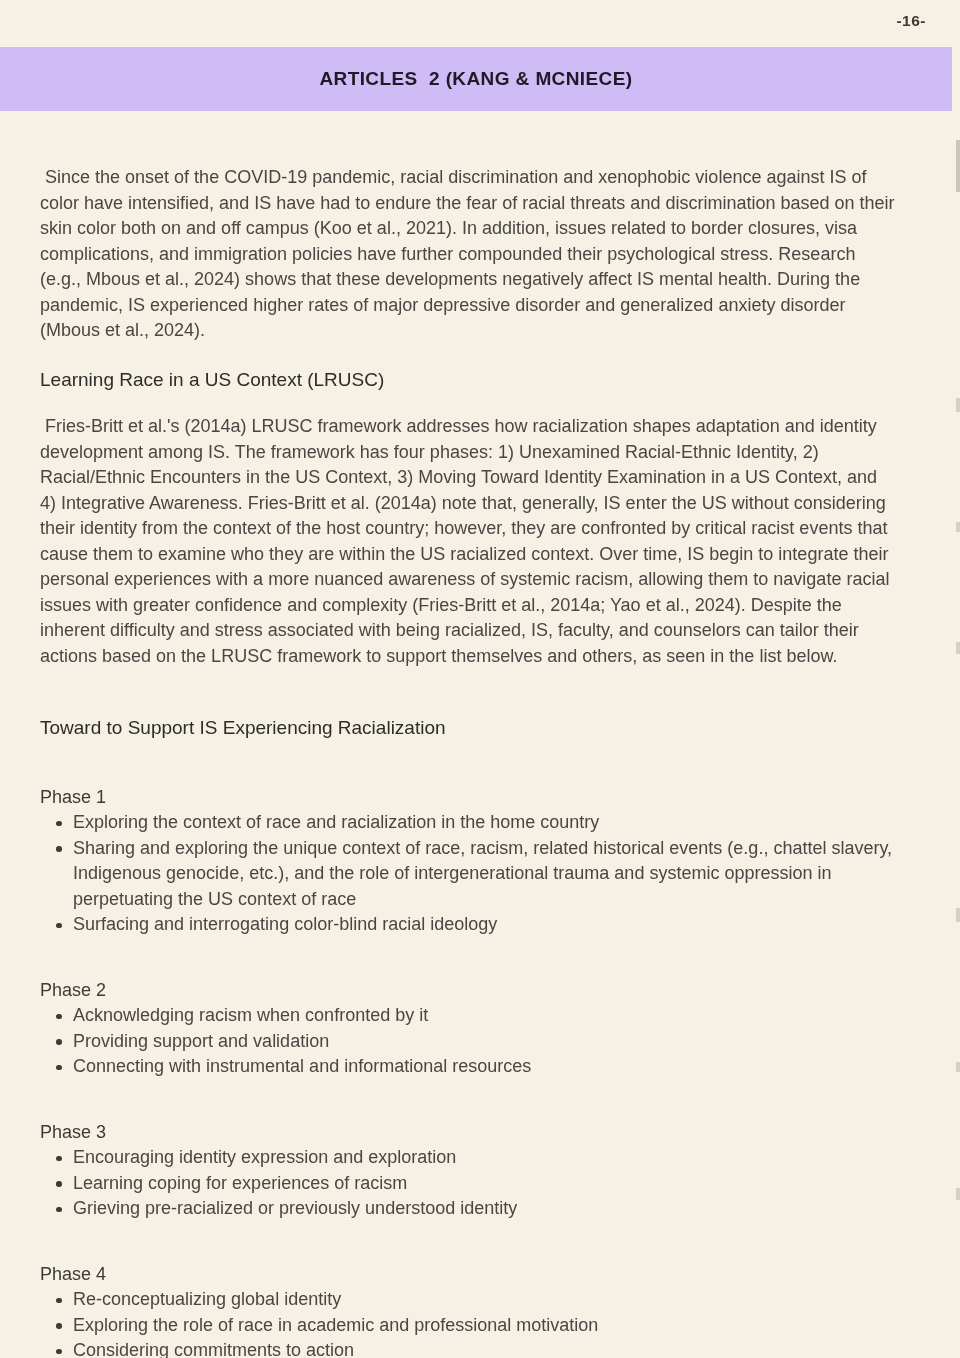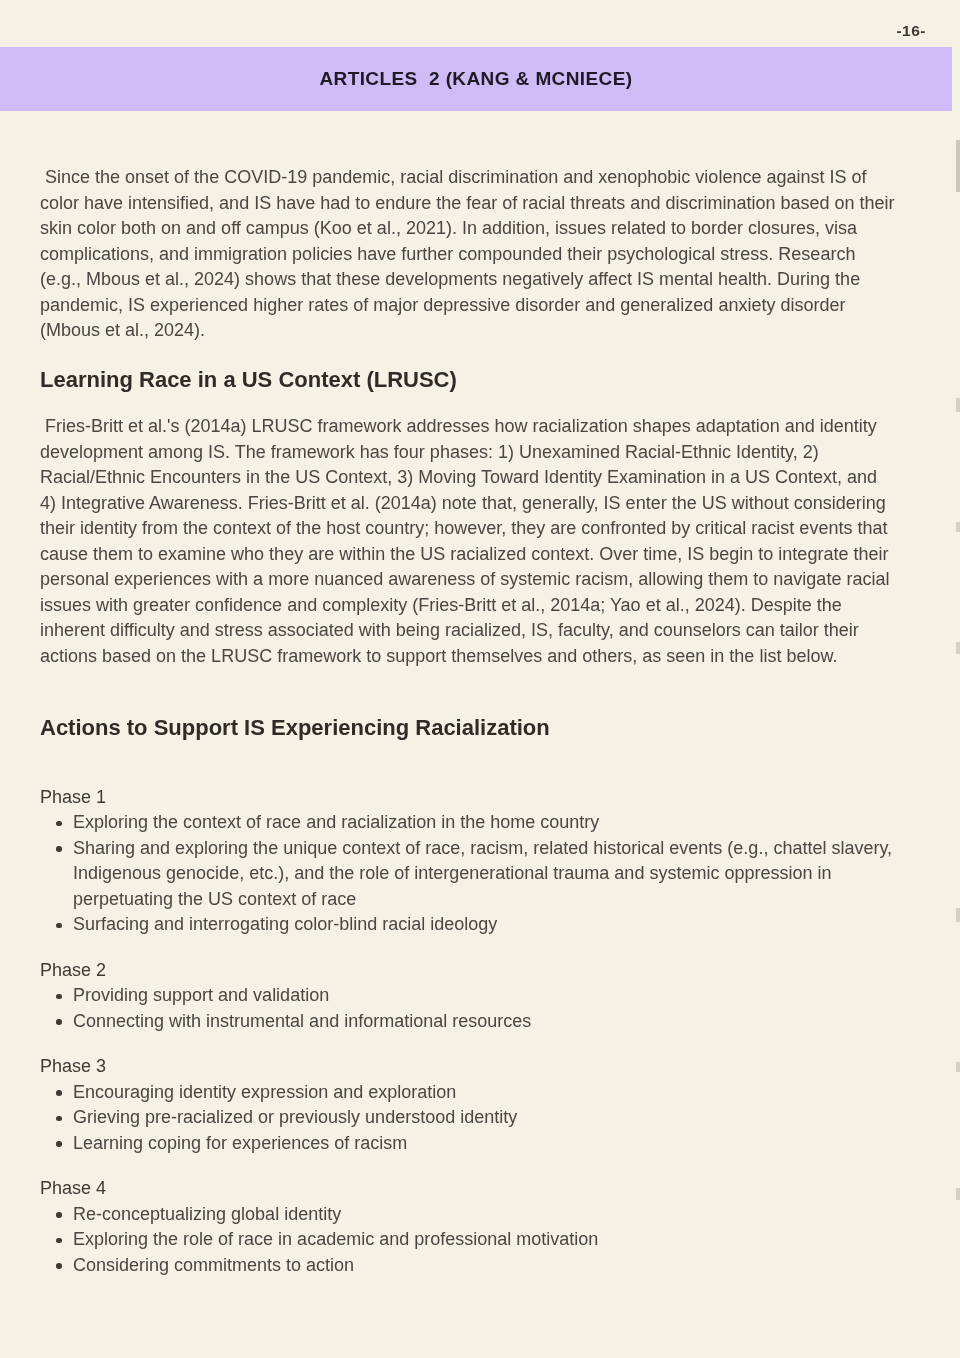--- a/index.html
+++ b/index.html
@@ -23,21 +23,21 @@
     width:960px;height:1358px;
     position:relative;
     background:var(--bg);
   }
   .top-bar{
     height:47px;
     position:relative;
   }
   .page-number{
     position:absolute;
-    top:22px;
+    top:12px;
     right:34px;
     font-size:15.5px;
     font-weight:600;
     color:#3d3935;
     letter-spacing:.5px;
   }
   .banner{
     height:64px;
     width:952px;
     background:var(--banner);
@@ -54,37 +54,37 @@
   }
   .content{
     padding:38px 62px 0 40px;
     font-size:18px;
     line-height:25.5px;
   }
   .content p{
     white-space:pre-wrap;
   }
   .content h2{
-    font-size:22px;
+    font-size:19px;
     line-height:25.5px;
-    font-weight:bold;
+    font-weight:normal;
     color:var(--heading-text);
     margin-top:23px;
   }
   .content p.para{
     margin-top:22px;
   }
   .content p.para:first-child{
     margin-top:16px;
   }
   h2.actions-heading{
     margin-top:46px;
   }
   .phase{
-    margin-top:20px;
+    margin-top:40px;
   }
   .phase.first{
     margin-top:44px;
   }
   .phase-label{
     font-size:18px;
     color:#3e3a36;
   }
   .phase ul{
     list-style:none;
@@ -135,45 +135,46 @@
   </div>
 
   <div class="content">
 
     <p class="para"> Since the onset of the COVID-19 pandemic, racial discrimination and xenophobic violence against IS of color have intensified, and IS have had to endure the fear of racial threats and discrimination based on their skin color both on and off campus (Koo et al., 2021). In addition, issues related to border closures, visa complications, and immigration policies have further compounded their psychological stress. Research (e.g., Mbous et al., 2024) shows that these developments negatively affect IS mental health. During the pandemic, IS experienced higher rates of major depressive disorder and generalized anxiety disorder (Mbous et al., 2024).</p>
 
     <h2>Learning Race in a US Context (LRUSC)</h2>
 
     <p class="para"> Fries-Britt et al.'s (2014a) LRUSC framework addresses how racialization shapes adaptation and identity development among IS. The framework has four phases: 1) Unexamined Racial-Ethnic Identity, 2) Racial/Ethnic Encounters in the US Context, 3) Moving Toward Identity Examination in a US Context, and 4) Integrative Awareness. Fries-Britt et al. (2014a) note that, generally, IS enter the US without considering their identity from the context of the host country; however, they are confronted by critical racist events that cause them to examine who they are within the US racialized context. Over time, IS begin to integrate their personal experiences with a more nuanced awareness of systemic racism, allowing them to navigate racial issues with greater confidence and complexity (Fries-Britt et al., 2014a; Yao et al., 2024). Despite the inherent difficulty and stress associated with being racialized, IS, faculty, and counselors can tailor their actions based on the LRUSC framework to support themselves and others, as seen in the list below.</p>
 
-    <h2 class="actions-heading">Actions to Support IS Experiencing Racialization</h2>
+    <h2 class="actions-heading">Toward to Support IS Experiencing Racialization</h2>
 
     <div class="phase first">
       <div class="phase-label">Phase 1</div>
       <ul>
         <li>Exploring the context of race and racialization in the home country</li>
         <li>Sharing and exploring the unique context of race, racism, related historical events (e.g., chattel slavery, Indigenous genocide, etc.), and the role of intergenerational trauma and systemic oppression in perpetuating the US context of race</li>
         <li>Surfacing and interrogating color-blind racial ideology</li>
       </ul>
     </div>
 
     <div class="phase">
       <div class="phase-label">Phase 2</div>
       <ul>
+        <li>Acknowledging racism when confronted by it</li>
         <li>Providing support and validation</li>
         <li>Connecting with instrumental and informational resources</li>
       </ul>
     </div>
 
     <div class="phase">
       <div class="phase-label">Phase 3</div>
       <ul>
         <li>Encouraging identity expression and exploration</li>
+        <li>Learning coping for experiences of racism</li>
         <li>Grieving pre-racialized or previously understood identity</li>
-        <li>Learning coping for experiences of racism</li>
       </ul>
     </div>
 
     <div class="phase">
       <div class="phase-label">Phase 4</div>
       <ul>
         <li>Re-conceptualizing global identity</li>
         <li>Exploring the role of race in academic and professional motivation</li>
         <li>Considering commitments to action</li>
       </ul>

